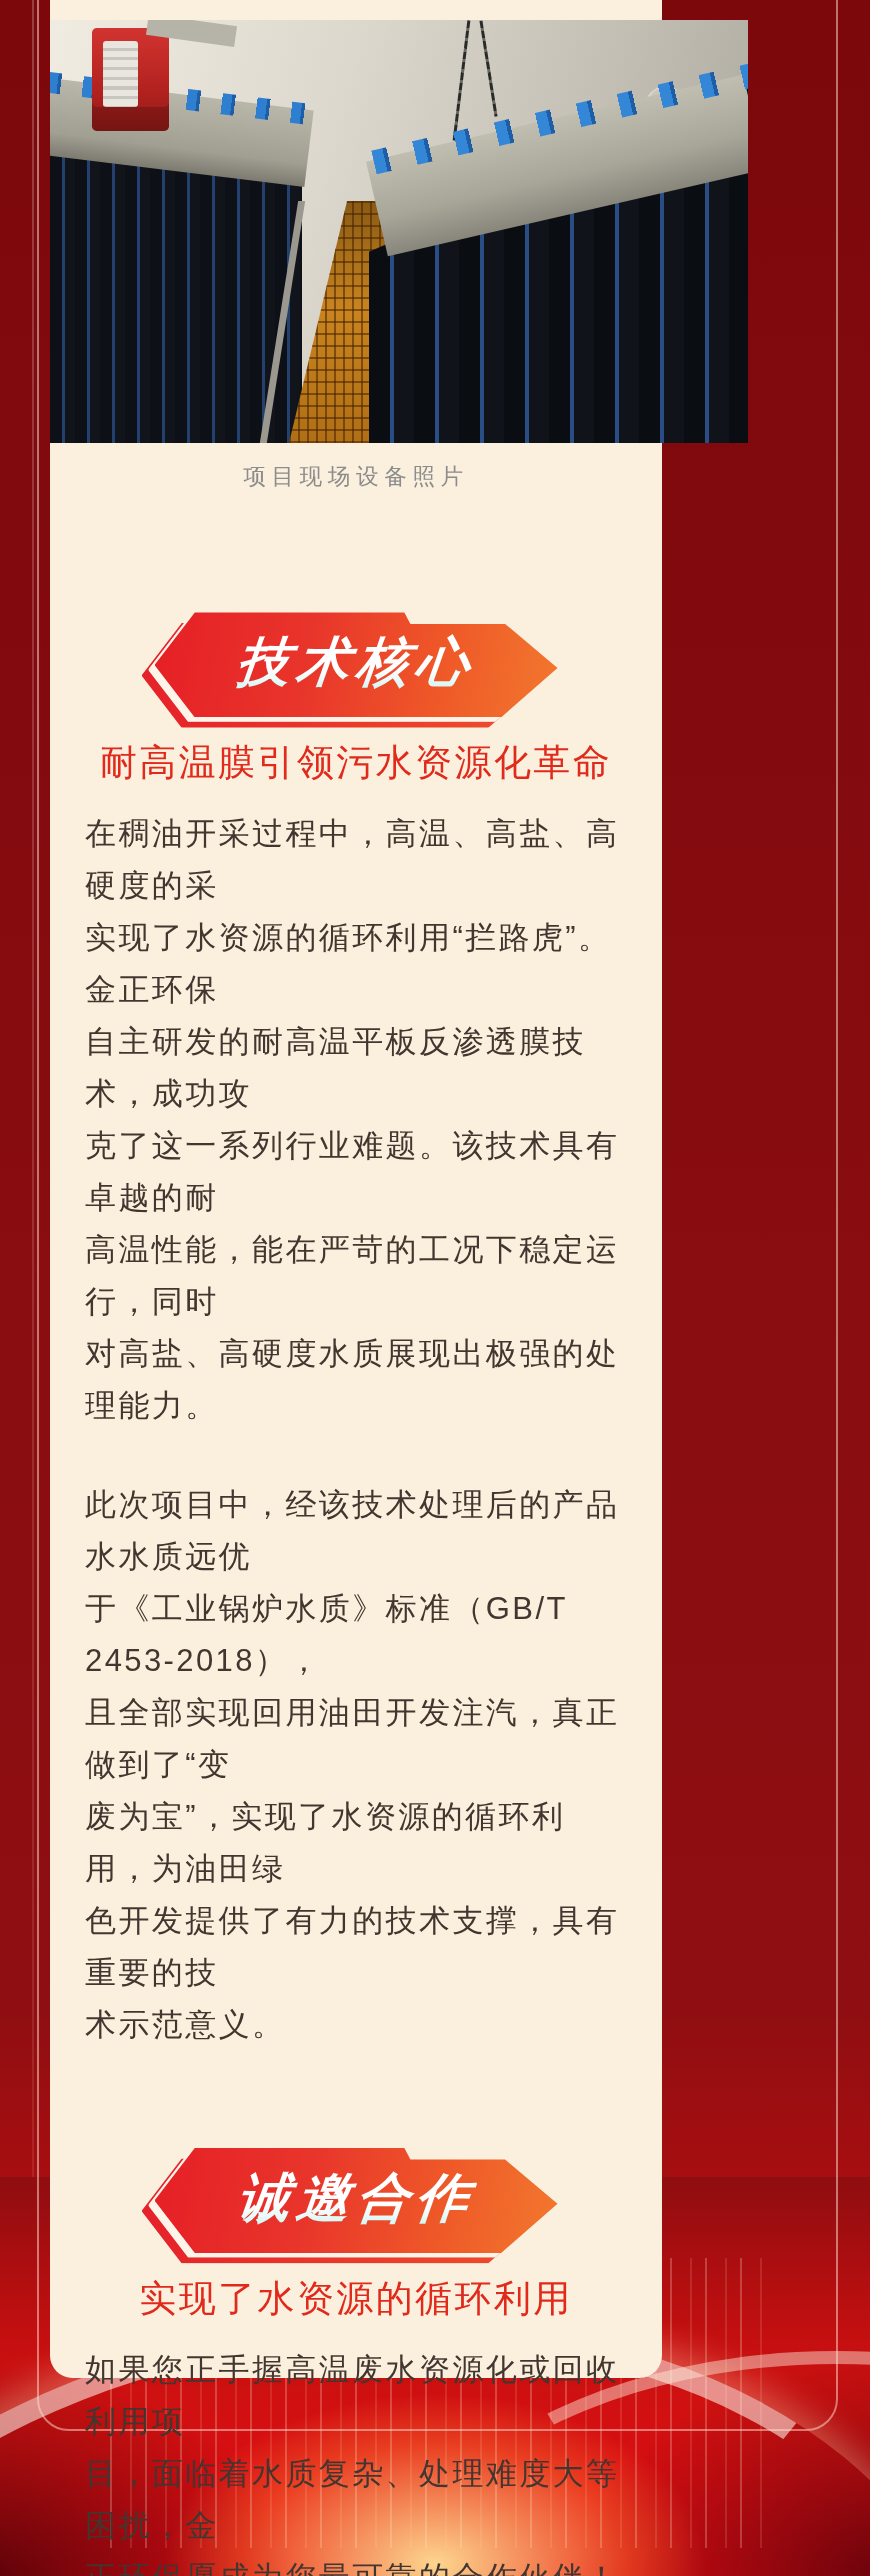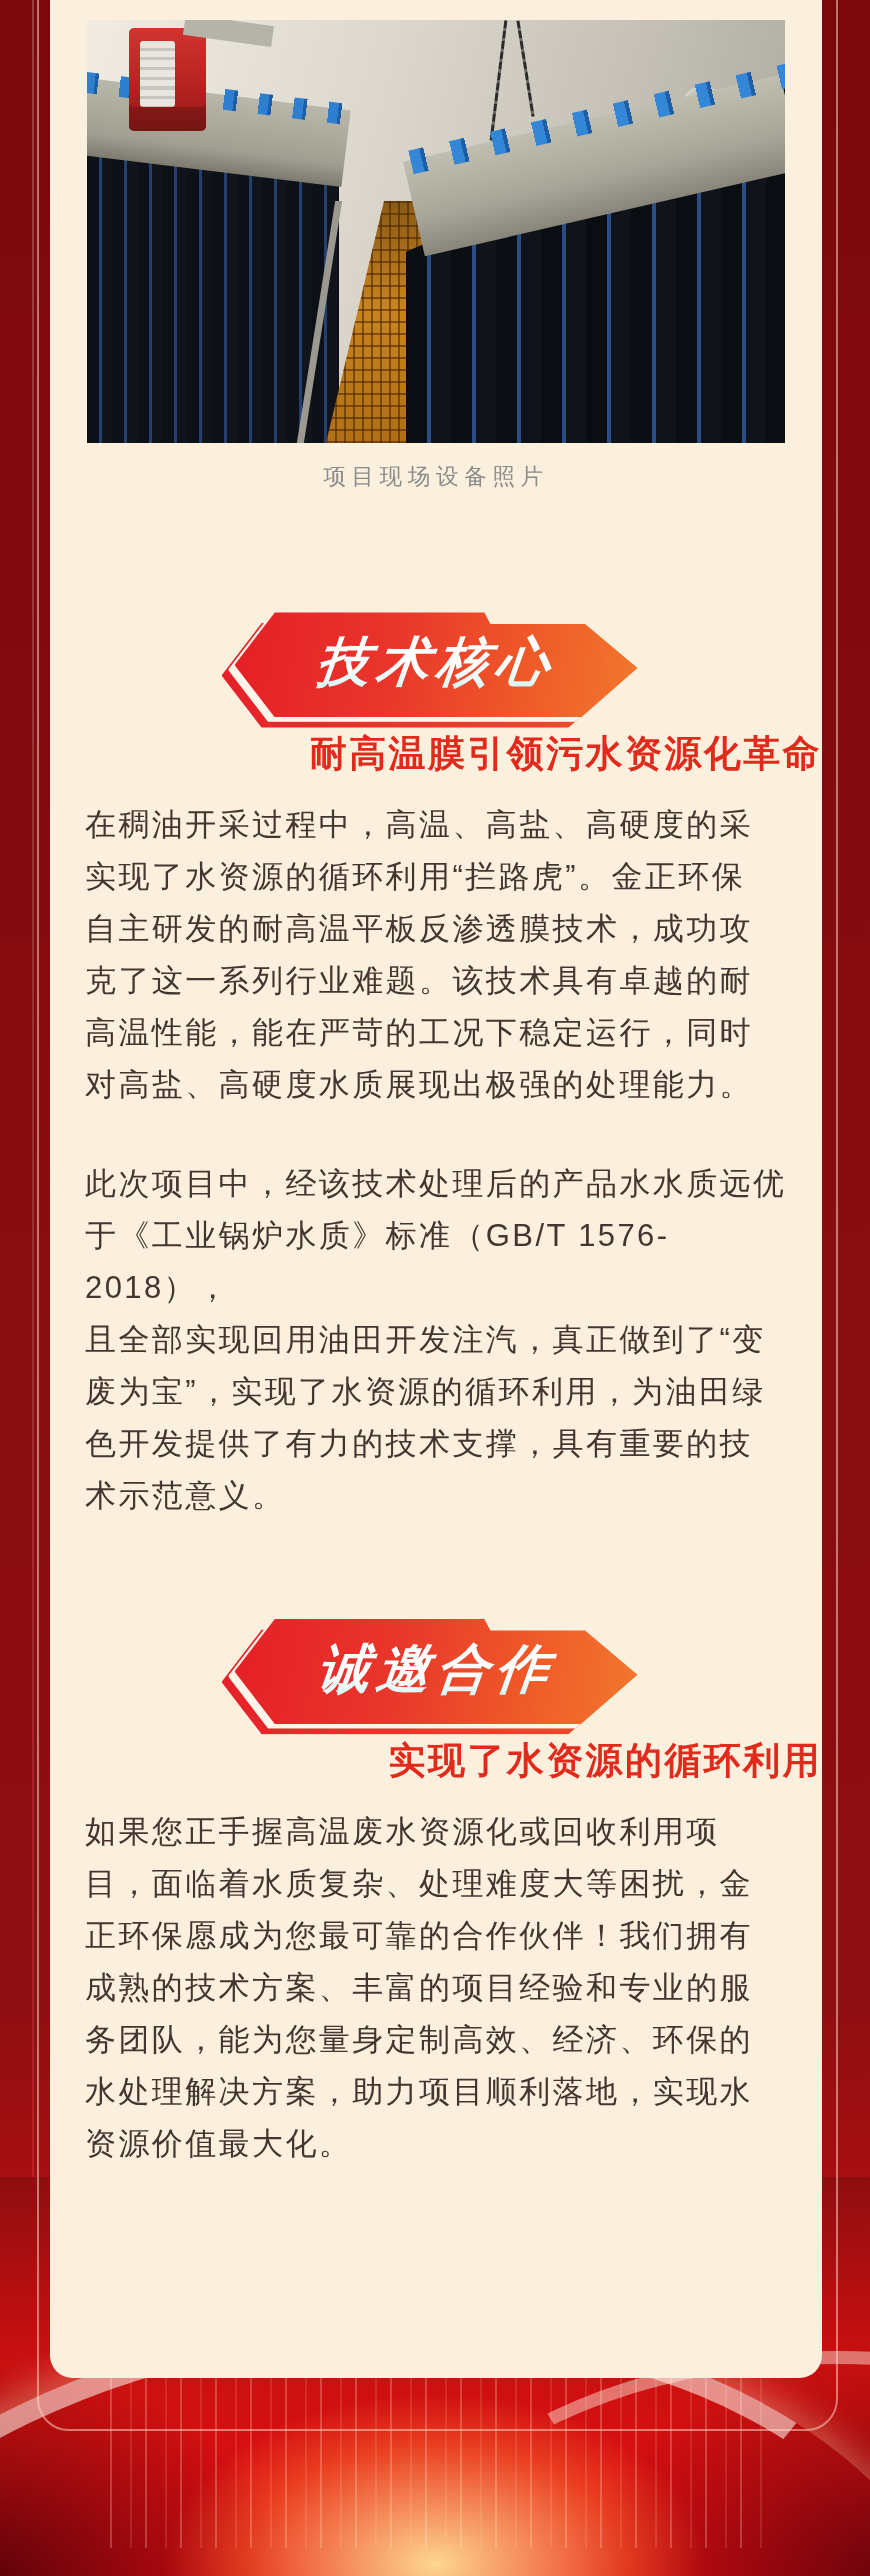--- a/index.html
+++ b/index.html
@@ -27,21 +27,21 @@
   .bg-arc1{position:absolute;left:-274px;top:2322px;width:1209px;height:806px;border-radius:50%;
     border:21px solid rgba(255,250,240,.55);box-shadow:0 -14.5px 32px rgba(255,200,160,.35);
     border-left-color:transparent;border-right-color:transparent;border-bottom-color:transparent;transform:rotate(-6deg);}
   .bg-arc2{position:absolute;left:306px;top:2362px;width:1209px;height:887px;border-radius:50%;
     border:13px solid rgba(255,240,225,.45);
     border-left-color:transparent;border-right-color:transparent;border-bottom-color:transparent;transform:rotate(14deg);}
   
   .frame-outline{position:absolute;left:37px;top:-48px;width:797px;height:2475px;
     border:2.4px solid rgba(255,225,210,.5);border-radius:32px;}
   
-  .card{position:absolute;left:50px;top:0;width:772px;height:2378px;
+  .card{position:absolute;left:50px;top:0;width:612px;height:2378px;
     background:#fbf0dd;border-radius:0 0 22.6px 22.6px;}
   
   .photo{position:relative;margin:20px auto 0 auto;width:698px;height:423px;
     overflow:hidden;background:#cfc9bd;}
   .ph-wall{position:absolute;inset:0;
     background:linear-gradient(105deg,#f1ece2 0%,#ddd8cd 38%,#c2beb3 72%,#a9a69b 100%);}
   .ph-vent{position:absolute;left:595px;top:66px;width:37px;height:37px;border-radius:50%;
     background:radial-gradient(circle,#8f8d85 0 40%,#c9c6bd 42% 70%,#b4b1a8 72%);border:2.4px solid #d8d5cc;}
   .ph-chain{position:absolute;width:3.2px;background:repeating-linear-gradient(180deg,#2a2a2a 0 7.3px,#6a675f 7.3px 10.5px);}
   .ph-chain.c1{left:410px;top:0;height:121px;transform:rotate(7deg);}
@@ -86,22 +86,22 @@
     background:linear-gradient(100deg,#e5202a 0%,#ee4f2a 100%);}
   .rib-l2{transform:translate(-6.5px,4.8px);background:#fff4ea;}
   .rib-main{background:linear-gradient(100deg,#e61f26 0%,#e8352b 38%,#ef5a28 72%,#f2782e 100%);
     display:flex;align-items:center;justify-content:center;}
   .rib-text{font-size:53px;font-weight:bold;font-style:italic;letter-spacing:6.5px;
     transform:skewX(-6deg);padding-bottom:3.2px;
     background:linear-gradient(180deg,#ffffff 0%,#ffffff 55%,#b9f0ec 100%);
     -webkit-background-clip:text;background-clip:text;color:transparent;
     text-shadow:none;}
   
-  .headline{margin-top:14px;text-align:right;font-size:37px;line-height:45px;
-    font-weight:bold;color:#e12a1c;letter-spacing:2.4px;}
+  .headline{margin-top:23px;text-align:center;font-size:37px;line-height:45px;
+    font-weight:normal;color:#e12a1c;letter-spacing:2.4px;}
   .para{white-space:pre-line;margin:22.6px 35px 0 35px;font-size:31px;line-height:52px;
     color:#433630;letter-spacing:2.4px;}
   .para.p2{margin-top:47px;}
   .para.p3{}
 </style>
 </head>
 <body>
 
 <div class="bg-base"></div>
 <div class="bg-fold-line"></div>
@@ -141,21 +141,21 @@
     </div>
   </div>
   <div class="headline">耐高温膜引领污水资源化革命</div>
   <div class="para">在稠油开采过程中，高温、高盐、高硬度的采
 实现了水资源的循环利用“拦路虎”。金正环保
 自主研发的耐高温平板反渗透膜技术，成功攻
 克了这一系列行业难题。该技术具有卓越的耐
 高温性能，能在严苛的工况下稳定运行，同时
 对高盐、高硬度水质展现出极强的处理能力。</div>
   <div class="para p2">此次项目中，经该技术处理后的产品水水质远优
-于《工业锅炉水质》标准（GB/T 1576-2018），
+于《工业锅炉水质》标准（GB/T 2453-2018），
 且全部实现回用油田开发注汽，真正做到了“变
 废为宝”，实现了水资源的循环利用，为油田绿
 色开发提供了有力的技术支撑，具有重要的技
 术示范意义。</div>
 
   <div class="banner second">
     <div class="rib rib-l3"></div>
     <div class="rib rib-l2"></div>
     <div class="rib rib-main">
       <span class="rib-text">诚邀合作</span>

